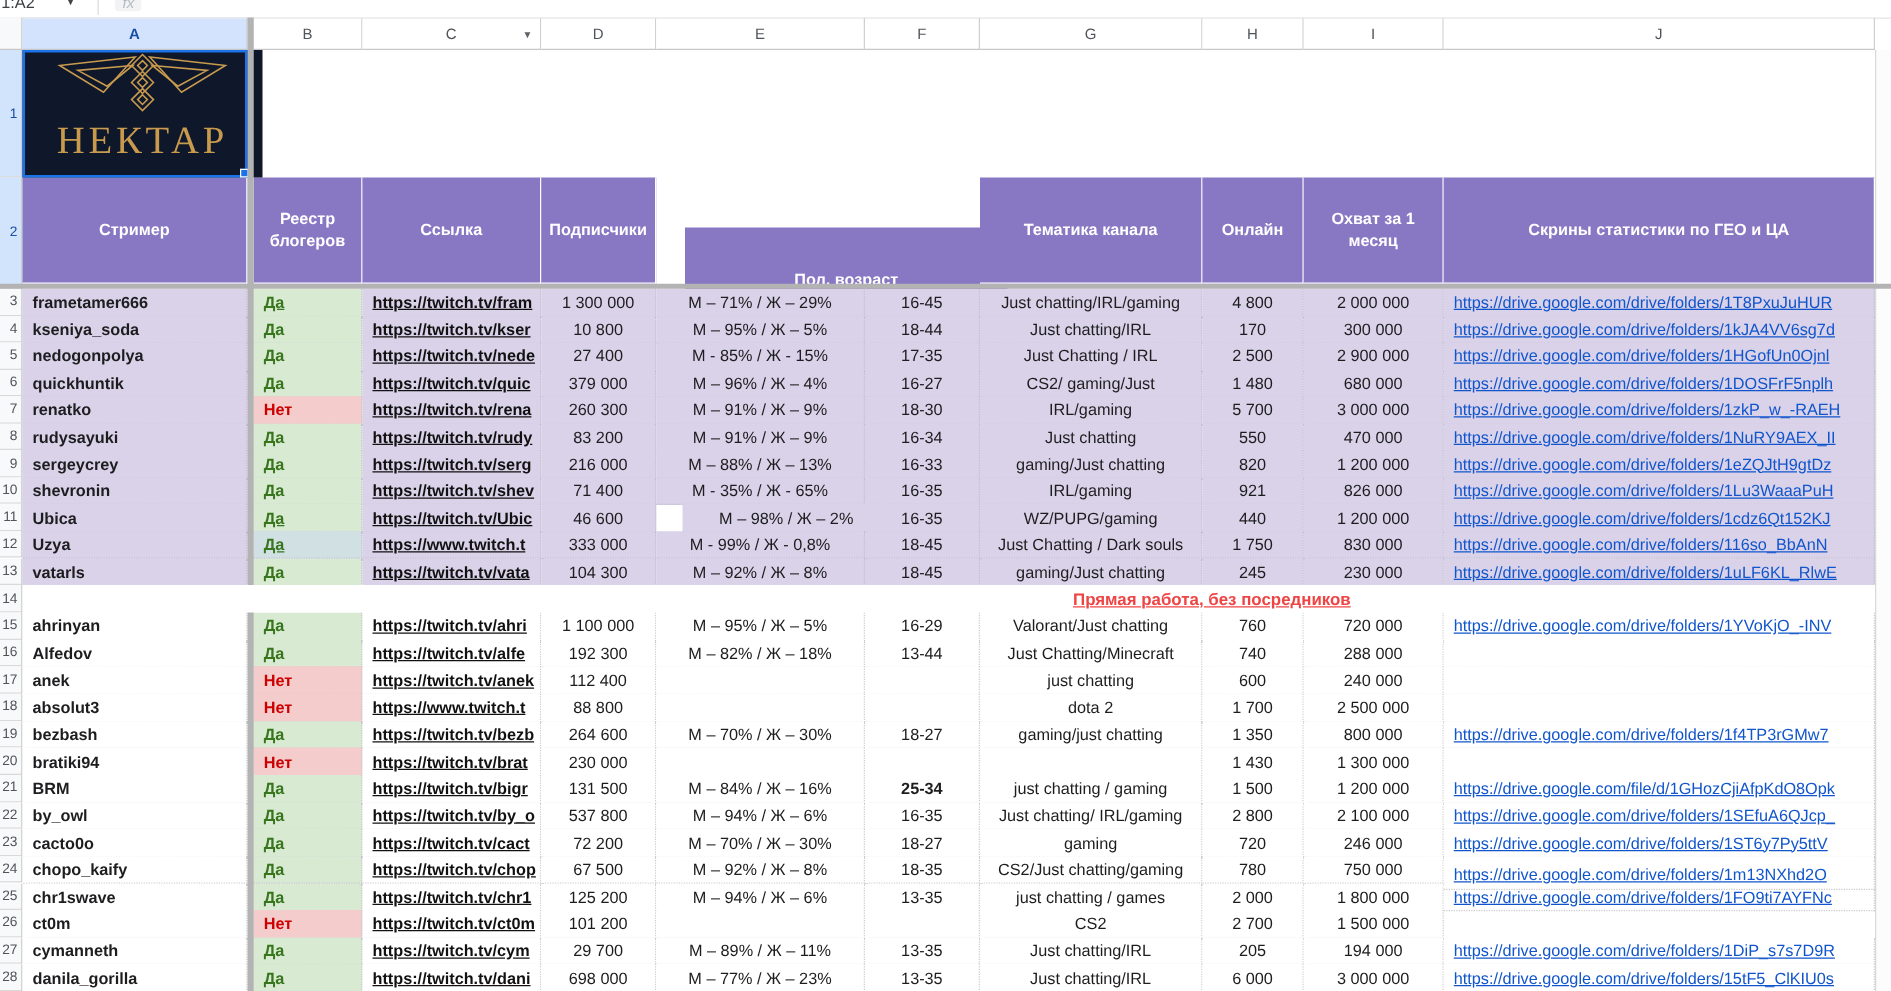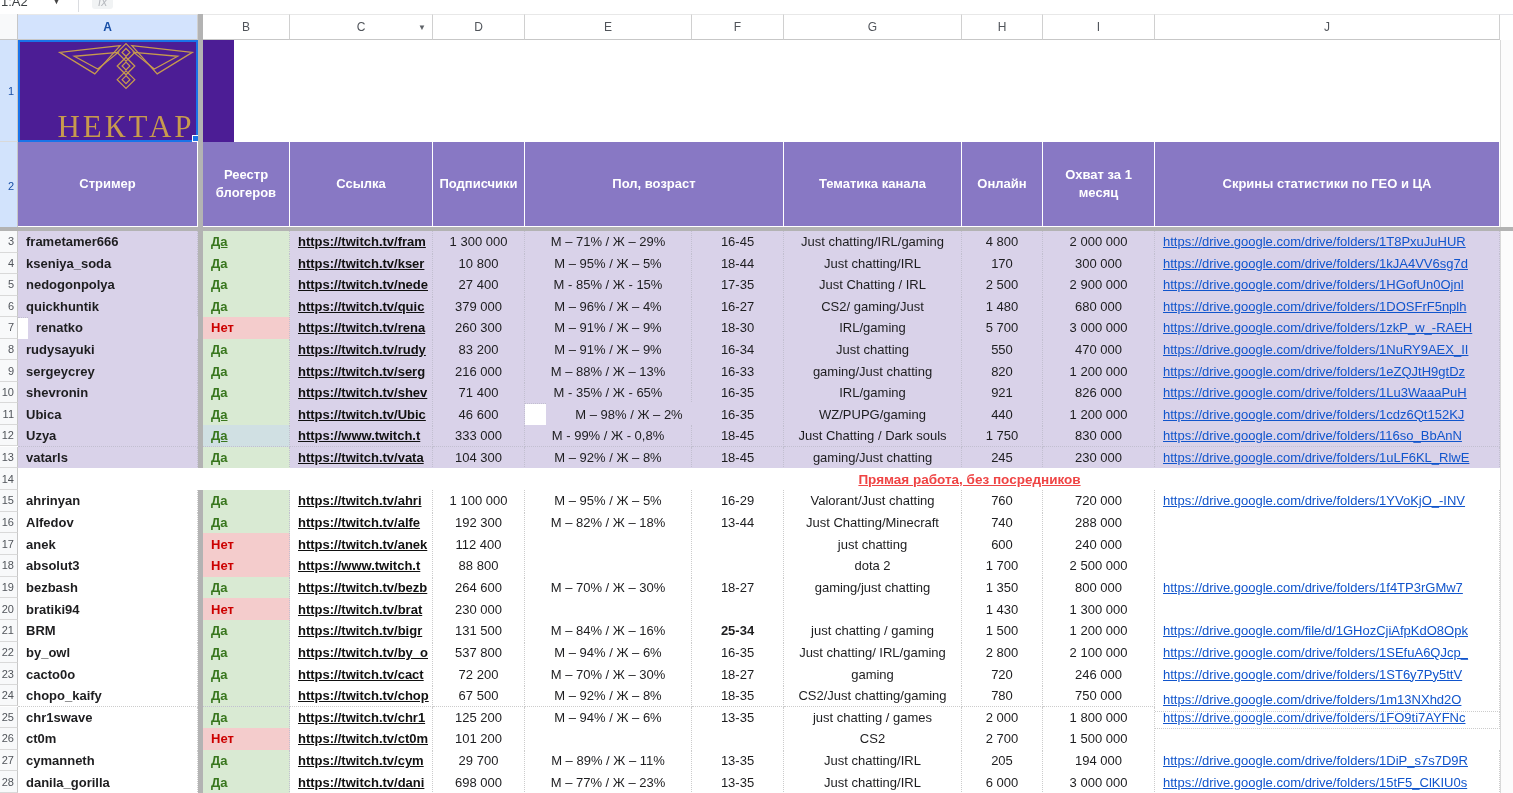--- a/index.html
+++ b/index.html
@@ -24,22 +24,22 @@
   .col-dd{position:absolute;right:6px;top:8px;font-size:8px;color:#5f6368;}
   .row-hd{position:absolute;left:0;width:18px;box-sizing:border-box;background:#f8f9fa;
           border-right:1px solid #c7c7c7;border-bottom:1px solid #d9d9d9;
           display:flex;align-items:center;justify-content:flex-end;overflow:hidden;
           font-size:11px;color:#50545a;padding-right:3px;}
   .row-hd.sel{background:#d2e3fc;color:#174ea6;}
   
   .freeze-v{position:absolute;left:198px;top:14px;width:5px;height:779px;background:#b3b3b3;}
   .freeze-h{position:absolute;left:0;top:227px;width:1513px;height:4px;background:#b3b3b3;}
   
-  .logo-cell{position:absolute;left:18px;top:40px;width:216px;height:102px;background:#4c1d95;
-             display:flex;flex-direction:column;align-items:center;justify-content:space-between;}
+  .logo-cell{position:absolute;left:18px;top:40px;width:192px;height:102px;background:#0f172a;
+             display:flex;flex-direction:column;align-items:center;justify-content:flex-start;}
   .logo-text{font-family:"Liberation Serif","DejaVu Serif",serif;font-size:31px;color:#c79a4e;
              letter-spacing:3px;line-height:1;margin-top:2px;}
   .selection{position:absolute;left:18px;top:40px;width:180px;height:102px;box-sizing:border-box;
              border:2px solid #1a73e8;pointer-events:none;}
   .fill-handle{position:absolute;left:192px;top:135px;width:7px;height:7px;background:#1a73e8;
                border:1px solid #fff;box-sizing:border-box;}
   
   .phd{position:absolute;top:142px;height:85px;box-sizing:border-box;background:#8878c4;
        border-right:1px solid #ffffff;border-bottom:1px solid #ffffff;
        display:flex;align-items:center;justify-content:center;text-align:center;
@@ -120,21 +120,21 @@
       <div class="row-hd" style="top: 706.5px; height: 21.65px;">25</div>
       <div class="row-hd" style="top: 728.15px; height: 21.65px;">26</div>
       <div class="row-hd" style="top: 749.8px; height: 21.65px;">27</div>
       <div class="row-hd" style="top: 771.45px; height: 21.65px;">28</div>
     </div>
   <div id="grid">
       <div class="phd" style="left: 18px; width: 180px;">Стример</div>
       <div class="phd" style="left: 203px; width: 87px;">Реестр блогеров</div>
       <div class="phd" style="left: 290px; width: 143px;">Ссылка</div>
       <div class="phd" style="left: 433px; width: 92px;">Подписчики</div>
-      <div class="phd" style="left: 525px; width: 259px;">Пол, возраст</div>
+      <div class="phd" style="left: 548px; width: 259px; margin-top: 40px;">Пол, возраст</div>
       <div class="phd" style="left: 784px; width: 178px;">Тематика канала</div>
       <div class="phd" style="left: 962px; width: 81px;">Онлайн</div>
       <div class="phd" style="left: 1043px; width: 112px;">Охват за 1 месяц</div>
       <div class="phd" style="left: 1155px; width: 345px;">Скрины статистики  по ГЕО и ЦА</div>
       <div class="cell lav c-left bold" style="left: 18px; top: 231px; width: 180px; height: 22.55px;">frametamer666</div>
       <div class="cell reg-green c-left u" style="left: 203px; top: 231px; width: 87px; height: 22.55px;">Да</div>
       <div class="cell lav c-left c-url" style="left: 290px; top: 231px; width: 143px; height: 22.55px;">https://twitch.tv/fram</div>
       <div class="cell lav c-center" style="left: 433px; top: 231px; width: 92px; height: 22.55px;">1 300 000</div>
       <div class="cell lav c-center" style="left: 525px; top: 231px; width: 167px; height: 22.55px;">М – 71% / Ж – 29%</div>
       <div class="cell lav c-center" style="left: 692px; top: 231px; width: 92px; height: 22.55px;">16-45</div>
@@ -165,21 +165,21 @@
       <div class="cell lav c-left bold" style="left: 18px; top: 295.65px; width: 180px; height: 22.55px;">quickhuntik</div>
       <div class="cell reg-green c-left" style="left: 203px; top: 295.65px; width: 87px; height: 22.55px;">Да</div>
       <div class="cell lav c-left c-url" style="left: 290px; top: 295.65px; width: 143px; height: 22.55px;">https://twitch.tv/quic</div>
       <div class="cell lav c-center" style="left: 433px; top: 295.65px; width: 92px; height: 22.55px;">379 000</div>
       <div class="cell lav c-center" style="left: 525px; top: 295.65px; width: 167px; height: 22.55px;">М – 96% / Ж – 4%</div>
       <div class="cell lav c-center" style="left: 692px; top: 295.65px; width: 92px; height: 22.55px;">16-27</div>
       <div class="cell lav c-center" style="left: 784px; top: 295.65px; width: 178px; height: 22.55px;">CS2/ gaming/Just</div>
       <div class="cell lav c-center" style="left: 962px; top: 295.65px; width: 81px; height: 22.55px;">1 480</div>
       <div class="cell lav c-center" style="left: 1043px; top: 295.65px; width: 112px; height: 22.55px;">680 000</div>
       <div class="cell lav c-left c-link" style="left: 1155px; top: 295.65px; width: 345px; height: 22.55px;">https://drive.google.com/drive/folders/1DOSFrF5nplh</div>
-      <div class="cell lav c-left bold" style="left: 28px; top: 317.2px; width: 180px; height: 22.55px;">renatko</div>
+      <div class="cell lav c-left bold" style="left: 18px; top: 317.2px; width: 180px; height: 22.55px;">renatko</div>
       <div class="cell reg-red c-left" style="left: 203px; top: 317.2px; width: 87px; height: 22.55px;">Нет</div>
       <div class="cell lav c-left c-url" style="left: 290px; top: 317.2px; width: 143px; height: 22.55px;">https://twitch.tv/rena</div>
       <div class="cell lav c-center" style="left: 433px; top: 317.2px; width: 92px; height: 22.55px;">260 300</div>
       <div class="cell lav c-center" style="left: 525px; top: 317.2px; width: 167px; height: 22.55px;">М – 91% / Ж – 9%</div>
       <div class="cell lav c-center" style="left: 692px; top: 317.2px; width: 92px; height: 22.55px;">18-30</div>
       <div class="cell lav c-center" style="left: 784px; top: 317.2px; width: 178px; height: 22.55px;">IRL/gaming</div>
       <div class="cell lav c-center" style="left: 962px; top: 317.2px; width: 81px; height: 22.55px;">5 700</div>
       <div class="cell lav c-center" style="left: 1043px; top: 317.2px; width: 112px; height: 22.55px;">3 000 000</div>
       <div class="cell lav c-left c-link" style="left: 1155px; top: 317.2px; width: 345px; height: 22.55px;">https://drive.google.com/drive/folders/1zkP_w_-RAEH</div>
       <div class="cell lav c-left bold" style="left: 18px; top: 338.75px; width: 180px; height: 22.55px;">rudysayuki</div>

